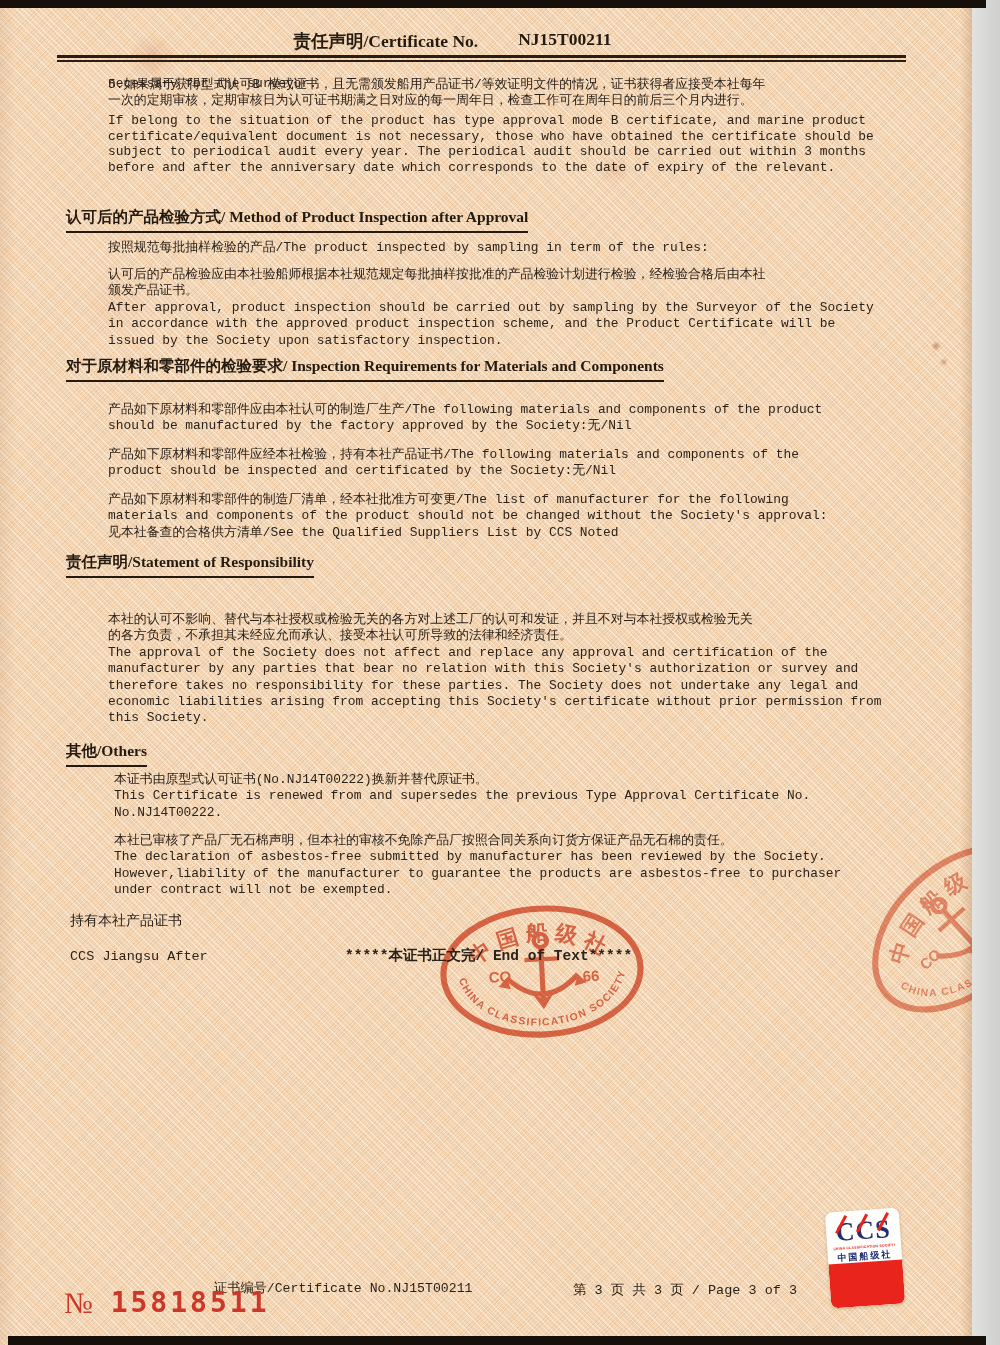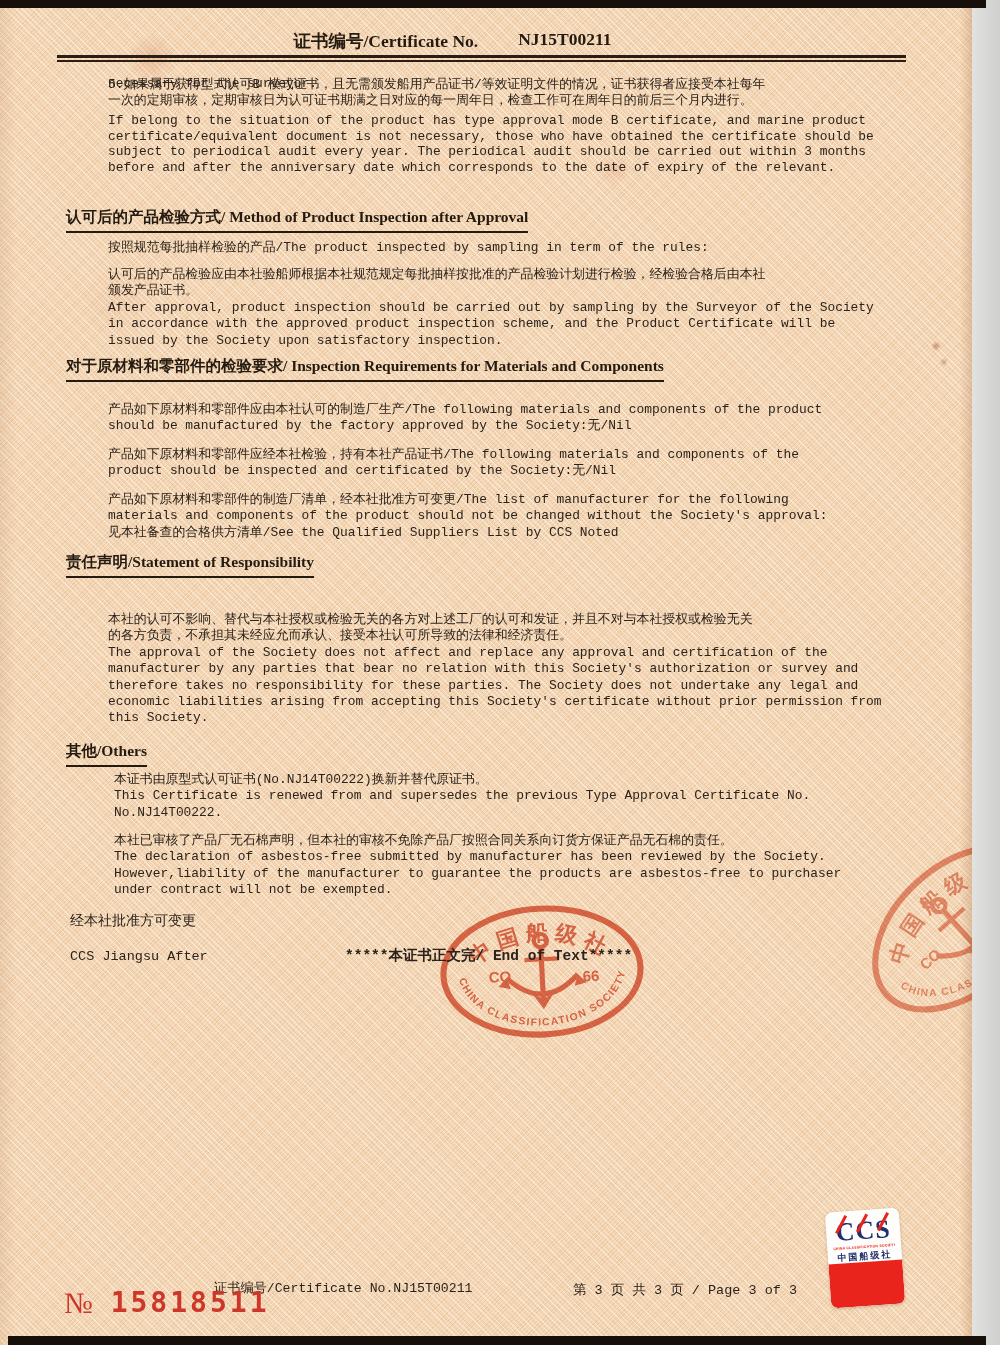--- a/index.html
+++ b/index.html
@@ -80,21 +80,21 @@
   .serial{position:absolute;left:64px;top:1288px;color:#cc372a;z-index:3;display:flex;align-items:flex-start;gap:18px;}
   .serial .no-sign{font-family:"Liberation Serif","DejaVu Serif",serif;font-size:30px;line-height:30px;font-weight:400;}
   .serial .no-digits{font-family:"DejaVu Sans Mono","Liberation Mono",monospace;font-size:28px;line-height:30px;letter-spacing:3px;font-weight:700;}
 </style>
 </head>
 <body>
 
 <div class="paper">
 
   <div class="cert-header">
-    <span>证书编号/Certificate No.</span>
+    <span>责任声明/Certificate No.</span>
     <span>NJ15T00211</span>
   </div>
   <div class="rule"></div>
 
   <div class="mono cjk" style="left:108px;top:60px;width:770px;">
     <span>necessary for the surveyor.</span>
   </div>
   <div class="mono cjk" style="left:108px;top:77px;width:780px;">5.如果属于获得型式认可B 模式证书，且无需颁发船用产品证书/等效证明文件的情况，证书获得者应接受本社每年
 一次的定期审核，定期审核日为认可证书期满之日对应的每一周年日，检查工作可在周年日的前后三个月内进行。</div>
   <div class="mono" style="left:108px;top:113px;width:790px;">If belong to the situation of the product has type approval mode B certificate, and marine product
@@ -130,21 +130,21 @@
 
   <div class="sec-h" style="left:66px;top:741px;">其他/Others</div>
   <div class="mono cjk" style="left:114px;top:772px;width:790px;">本证书由原型式认可证书(No.NJ14T00222)换新并替代原证书。
 This Certificate is renewed from and supersedes the previous Type Approval Certificate No.
 No.NJ14T00222.</div>
   <div class="mono cjk" style="left:114px;top:833px;width:790px;">本社已审核了产品厂无石棉声明，但本社的审核不免除产品厂按照合同关系向订货方保证产品无石棉的责任。
 The declaration of asbestos-free submitted by manufacturer has been reviewed by the Society.
 However,liability of the manufacturer to guarantee the products are asbestos-free to purchaser
 under contract will not be exempted.</div>
 
-  <div class="mono cjk" style="left:70px;top:913px;font-size:14px;">经本社批准方可变更</div>
+  <div class="mono cjk" style="left:70px;top:913px;font-size:14px;">持有本社产品证书</div>
   <div class="mono" style="left:70px;top:949px;font-size:13.5px;">CCS Jiangsu After</div>
   <div class="mono cjk bold" style="left:345px;top:948px;font-size:14.5px;z-index:4;">*****本证书正文完/ End of Text*****</div>
 
   <div class="stamp stamp-main">
     <svg width="216" height="142" viewBox="0 0 230 151">
       <defs>
         <path id="arcT1" d="M28,94 A88,62 0 0 1 202,94" fill="none"></path>
         <path id="arcB1" d="M26,78 A90,64 0 0 0 204,78" fill="none"></path>
       </defs>
       <ellipse cx="115" cy="75" rx="105" ry="67" fill="none" stroke="#dd6a50" stroke-width="6.5"></ellipse>

